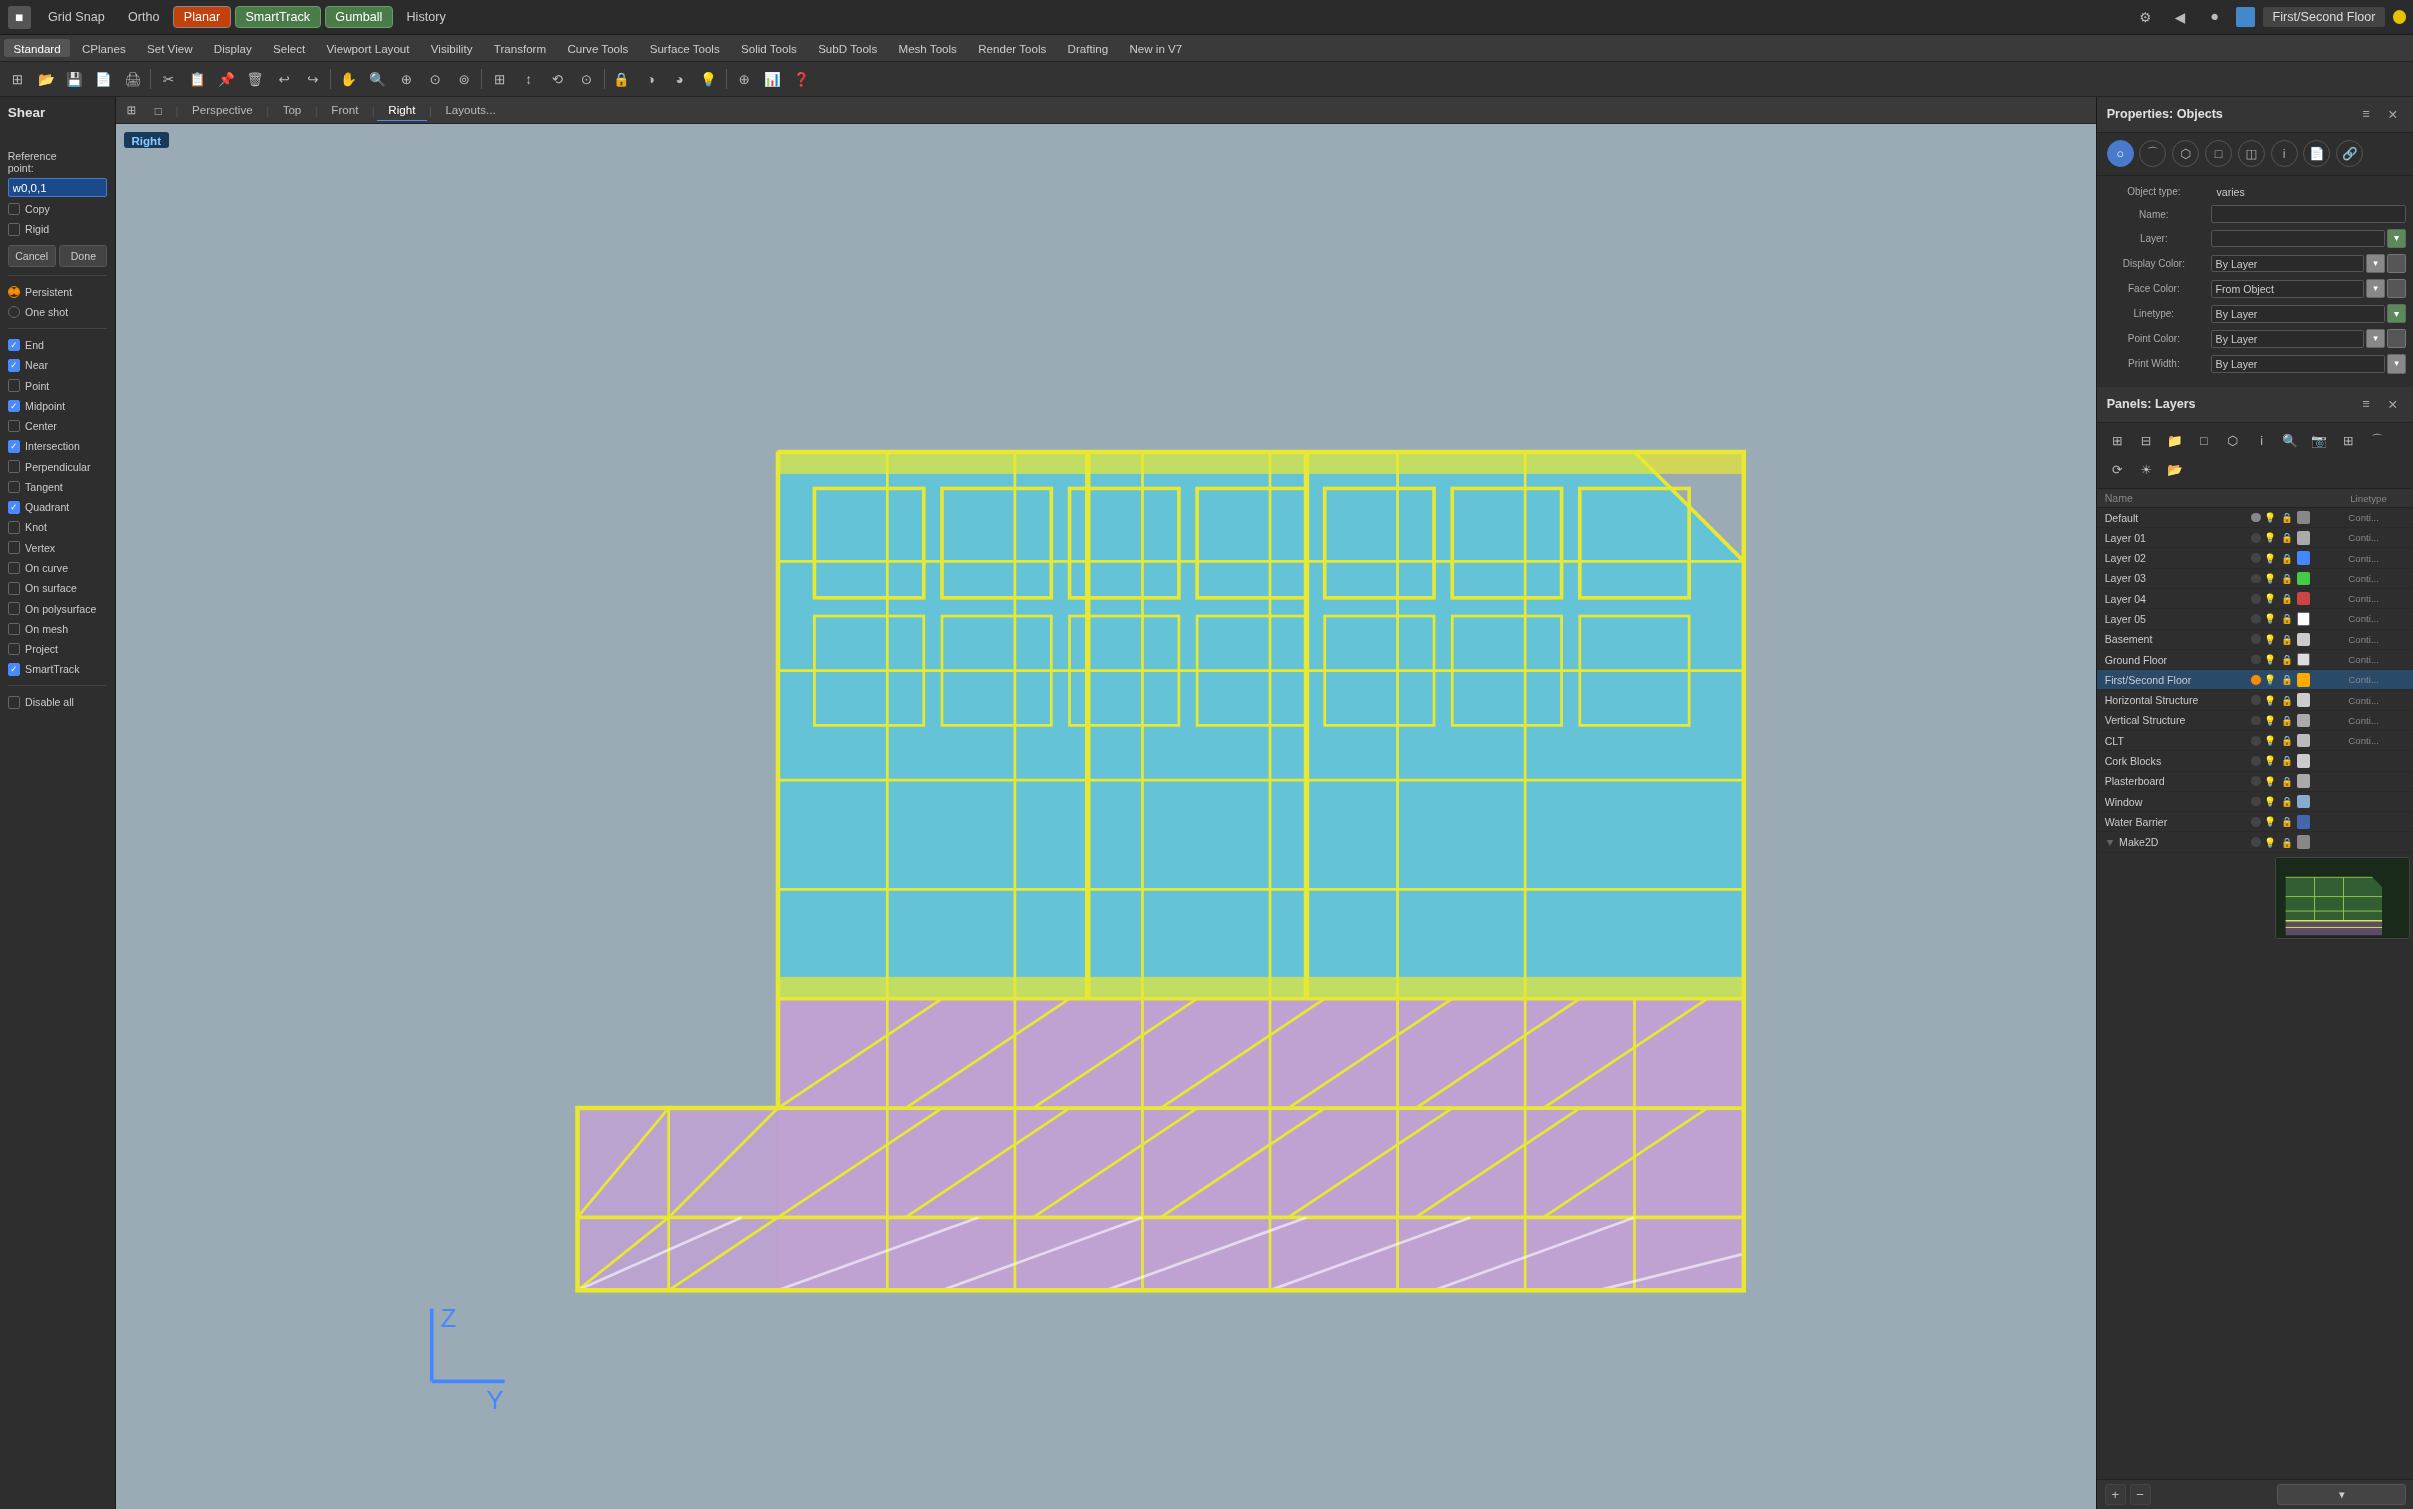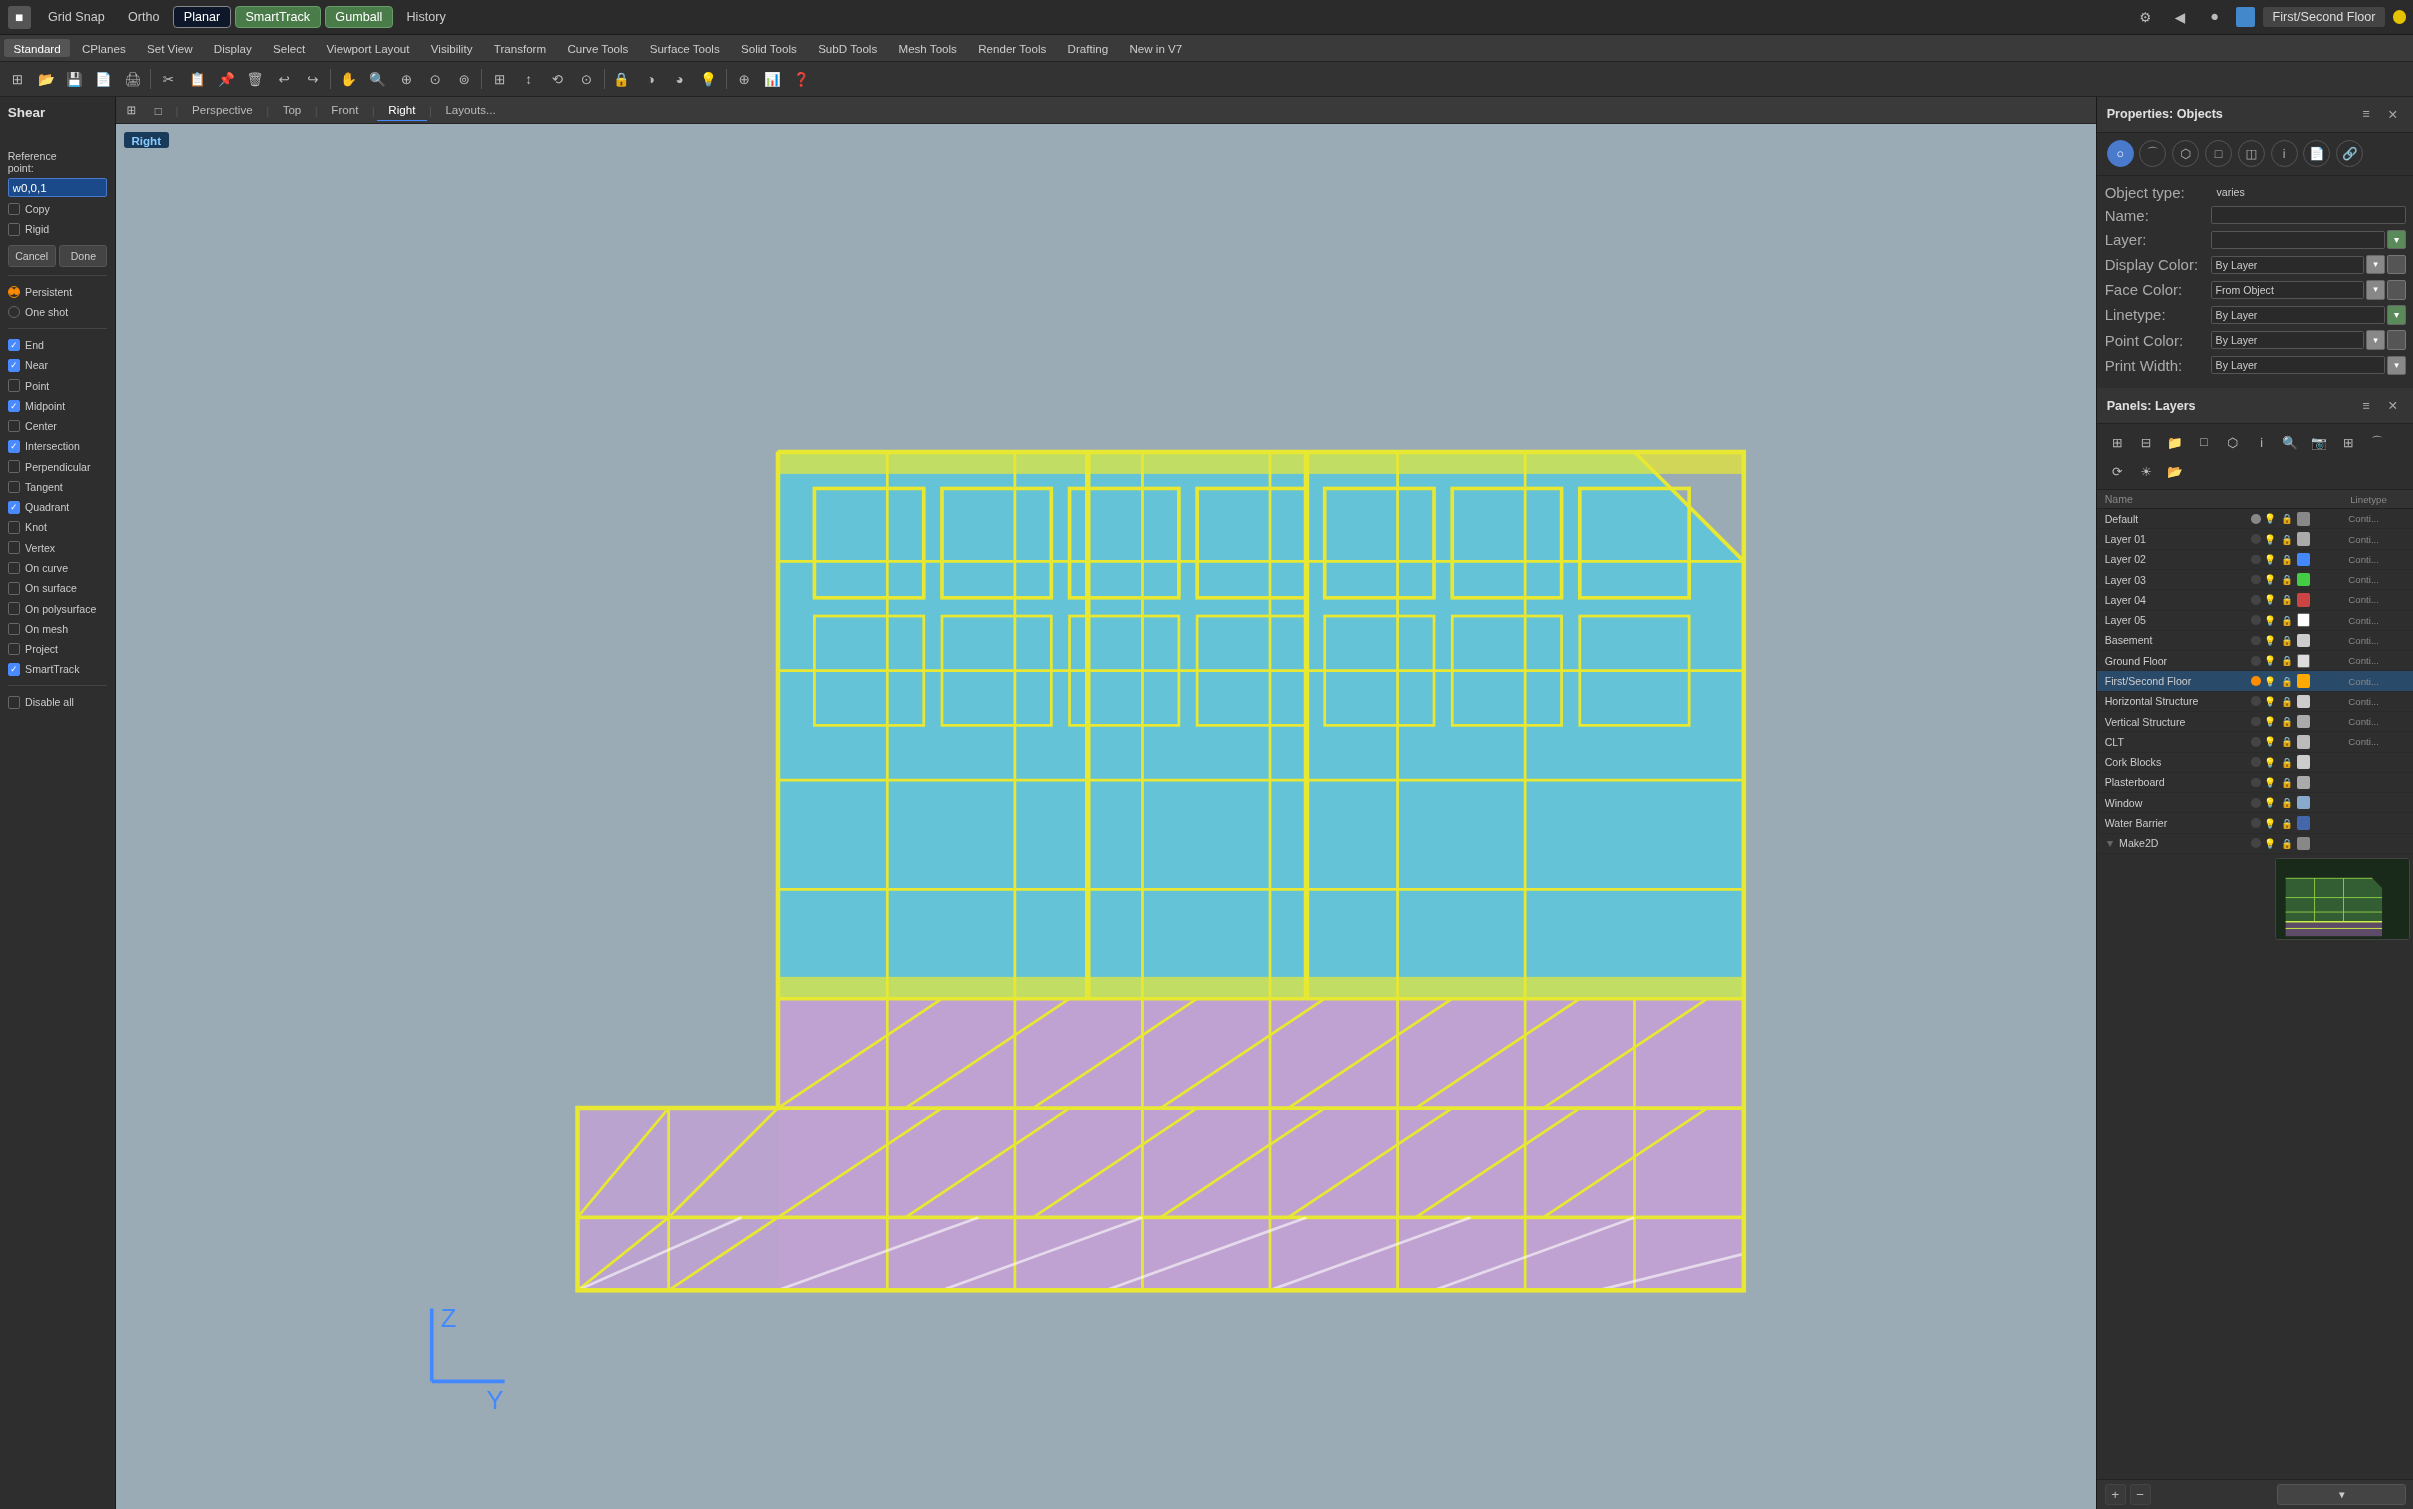--- a/index.html
+++ b/index.html
@@ -3,21 +3,21 @@
   <meta charset="utf-8">
   <style>
     * { box-sizing: border-box; margin: 0; padding: 0; }
     body { font-family: -apple-system, BlinkMacSystemFont, 'Segoe UI', Arial, sans-serif; font-size: 11.6px; background: #3c3c3c; color: #e0e0e0; width: 2414px; height: 1509px; overflow: hidden; }
     
     
     .top-bar { display: flex; align-items: center; height: 35px; background: #2b2b2b; border-bottom: 1px solid #1a1a1a; padding: 0 7.7px; gap: 7.7px; }
     .app-icon { width: 23px; height: 23px; background: #555; border-radius: 2.9px; display: flex; align-items: center; justify-content: center; color: #fff; font-size: 13.5px; }
     .top-menu-items { display: flex; gap: 3.9px; align-items: center; }
     .top-menu-item { padding: 2.9px 9.7px; border-radius: 3.9px; cursor: pointer; color: #ccc; font-size: 12.6px; }
-    .top-menu-item.highlight { background: #0f172a; color: #fff; border: 1px solid #888; }
+    .top-menu-item.highlight { background: #c2410c; color: #fff; border: 1px solid #888; }
     .top-menu-item.green-highlight { background: #4a7c4a; color: #fff; border: 1px solid #6a9c6a; }
     .spacer { flex: 1; }
     .top-right { display: flex; align-items: center; gap: 7.7px; }
     .view-name-display { background: #444; padding: 2.9px 9.7px; border-radius: 2.9px; font-size: 12.6px; color: #ddd; }
     .color-box { width: 19.3px; height: 19.3px; background: #4488cc; border-radius: 1.9px; }
     .win-btn { width: 13.5px; height: 13.5px; border-radius: 50%; border: none; cursor: pointer; }
     .win-btn.yellow { background: #e6c200; }
     
     
     .menu-bar { display: flex; align-items: center; height: 27px; background: #3a3a3a; border-bottom: 1px solid #222; padding: 0 3.9px; gap: 1.9px; }
@@ -65,21 +65,21 @@
     .panel-header-title { font-size: 12.6px; color: #e0e0e0; font-weight: bold; }
     .panel-icon-row { display: flex; gap: 3.9px; align-items: center; }
     .panel-icon { width: 23px; height: 23px; display: flex; align-items: center; justify-content: center; color: #aaa; border-radius: 2.9px; cursor: pointer; font-size: 12.6px; }
     .props-icons { display: flex; gap: 5.8px; padding: 7.7px 9.7px; border-bottom: 1px solid #222; }
     .prop-icon { width: 27px; height: 27px; border-radius: 50%; display: flex; align-items: center; justify-content: center; cursor: pointer; color: #aaa; border: 1px solid #555; font-size: 12.6px; }
     .prop-icon.active { background: #4a7acc; border-color: #4a7acc; color: #fff; }
     
     
     .props-table { padding: 7.7px; flex: 0 0 auto; }
     .prop-row { display: flex; align-items: center; margin-bottom: 5.8px; }
-    .prop-label { width: 106px; text-align: left; padding-right: 7.7px; color: #aaa; font-size: 15px; flex-shrink: 0; }
+    .prop-label { width: 106px; text-align: center; padding-right: 7.7px; color: #aaa; font-size: 10px; flex-shrink: 0; }
     .prop-value { flex: 1; background: #1e1e1e; border: 1px solid #444; border-radius: 1.9px; padding: 1.9px 5.8px; font-size: 10.6px; color: #ccc; }
     .prop-value.text-only { background: transparent; border: none; color: #ccc; }
     .prop-select { flex: 1; display: flex; align-items: center; gap: 1.9px; }
     .prop-select-val { flex: 1; background: #1e1e1e; border: 1px solid #444; border-radius: 1.9px; padding: 1.9px 5.8px; font-size: 10.6px; color: #ccc; }
     .prop-color-btn { width: 19.3px; height: 19.3px; background: #555; border: 1px solid #666; border-radius: 1.9px; cursor: pointer; }
     .prop-dropdown-btn { width: 19.3px; height: 19.3px; background: #888; border: 1px solid #666; border-radius: 1.9px; cursor: pointer; display: flex; align-items: center; justify-content: center; font-size: 8.7px; color: #fff; }
     .render-section { padding: 5.8px 7.7px; border-top: 1px solid #333; }
     .render-section-title { font-size: 11.6px; color: #ccc; margin-bottom: 5.8px; }
     .render-checkbox-row { display: flex; align-items: center; gap: 5.8px; }
     .render-btn { padding: 3.9px 11.6px; background: #444; border: 1px solid #555; border-radius: 2.9px; color: #ccc; font-size: 10.6px; cursor: pointer; margin-left: auto; }

